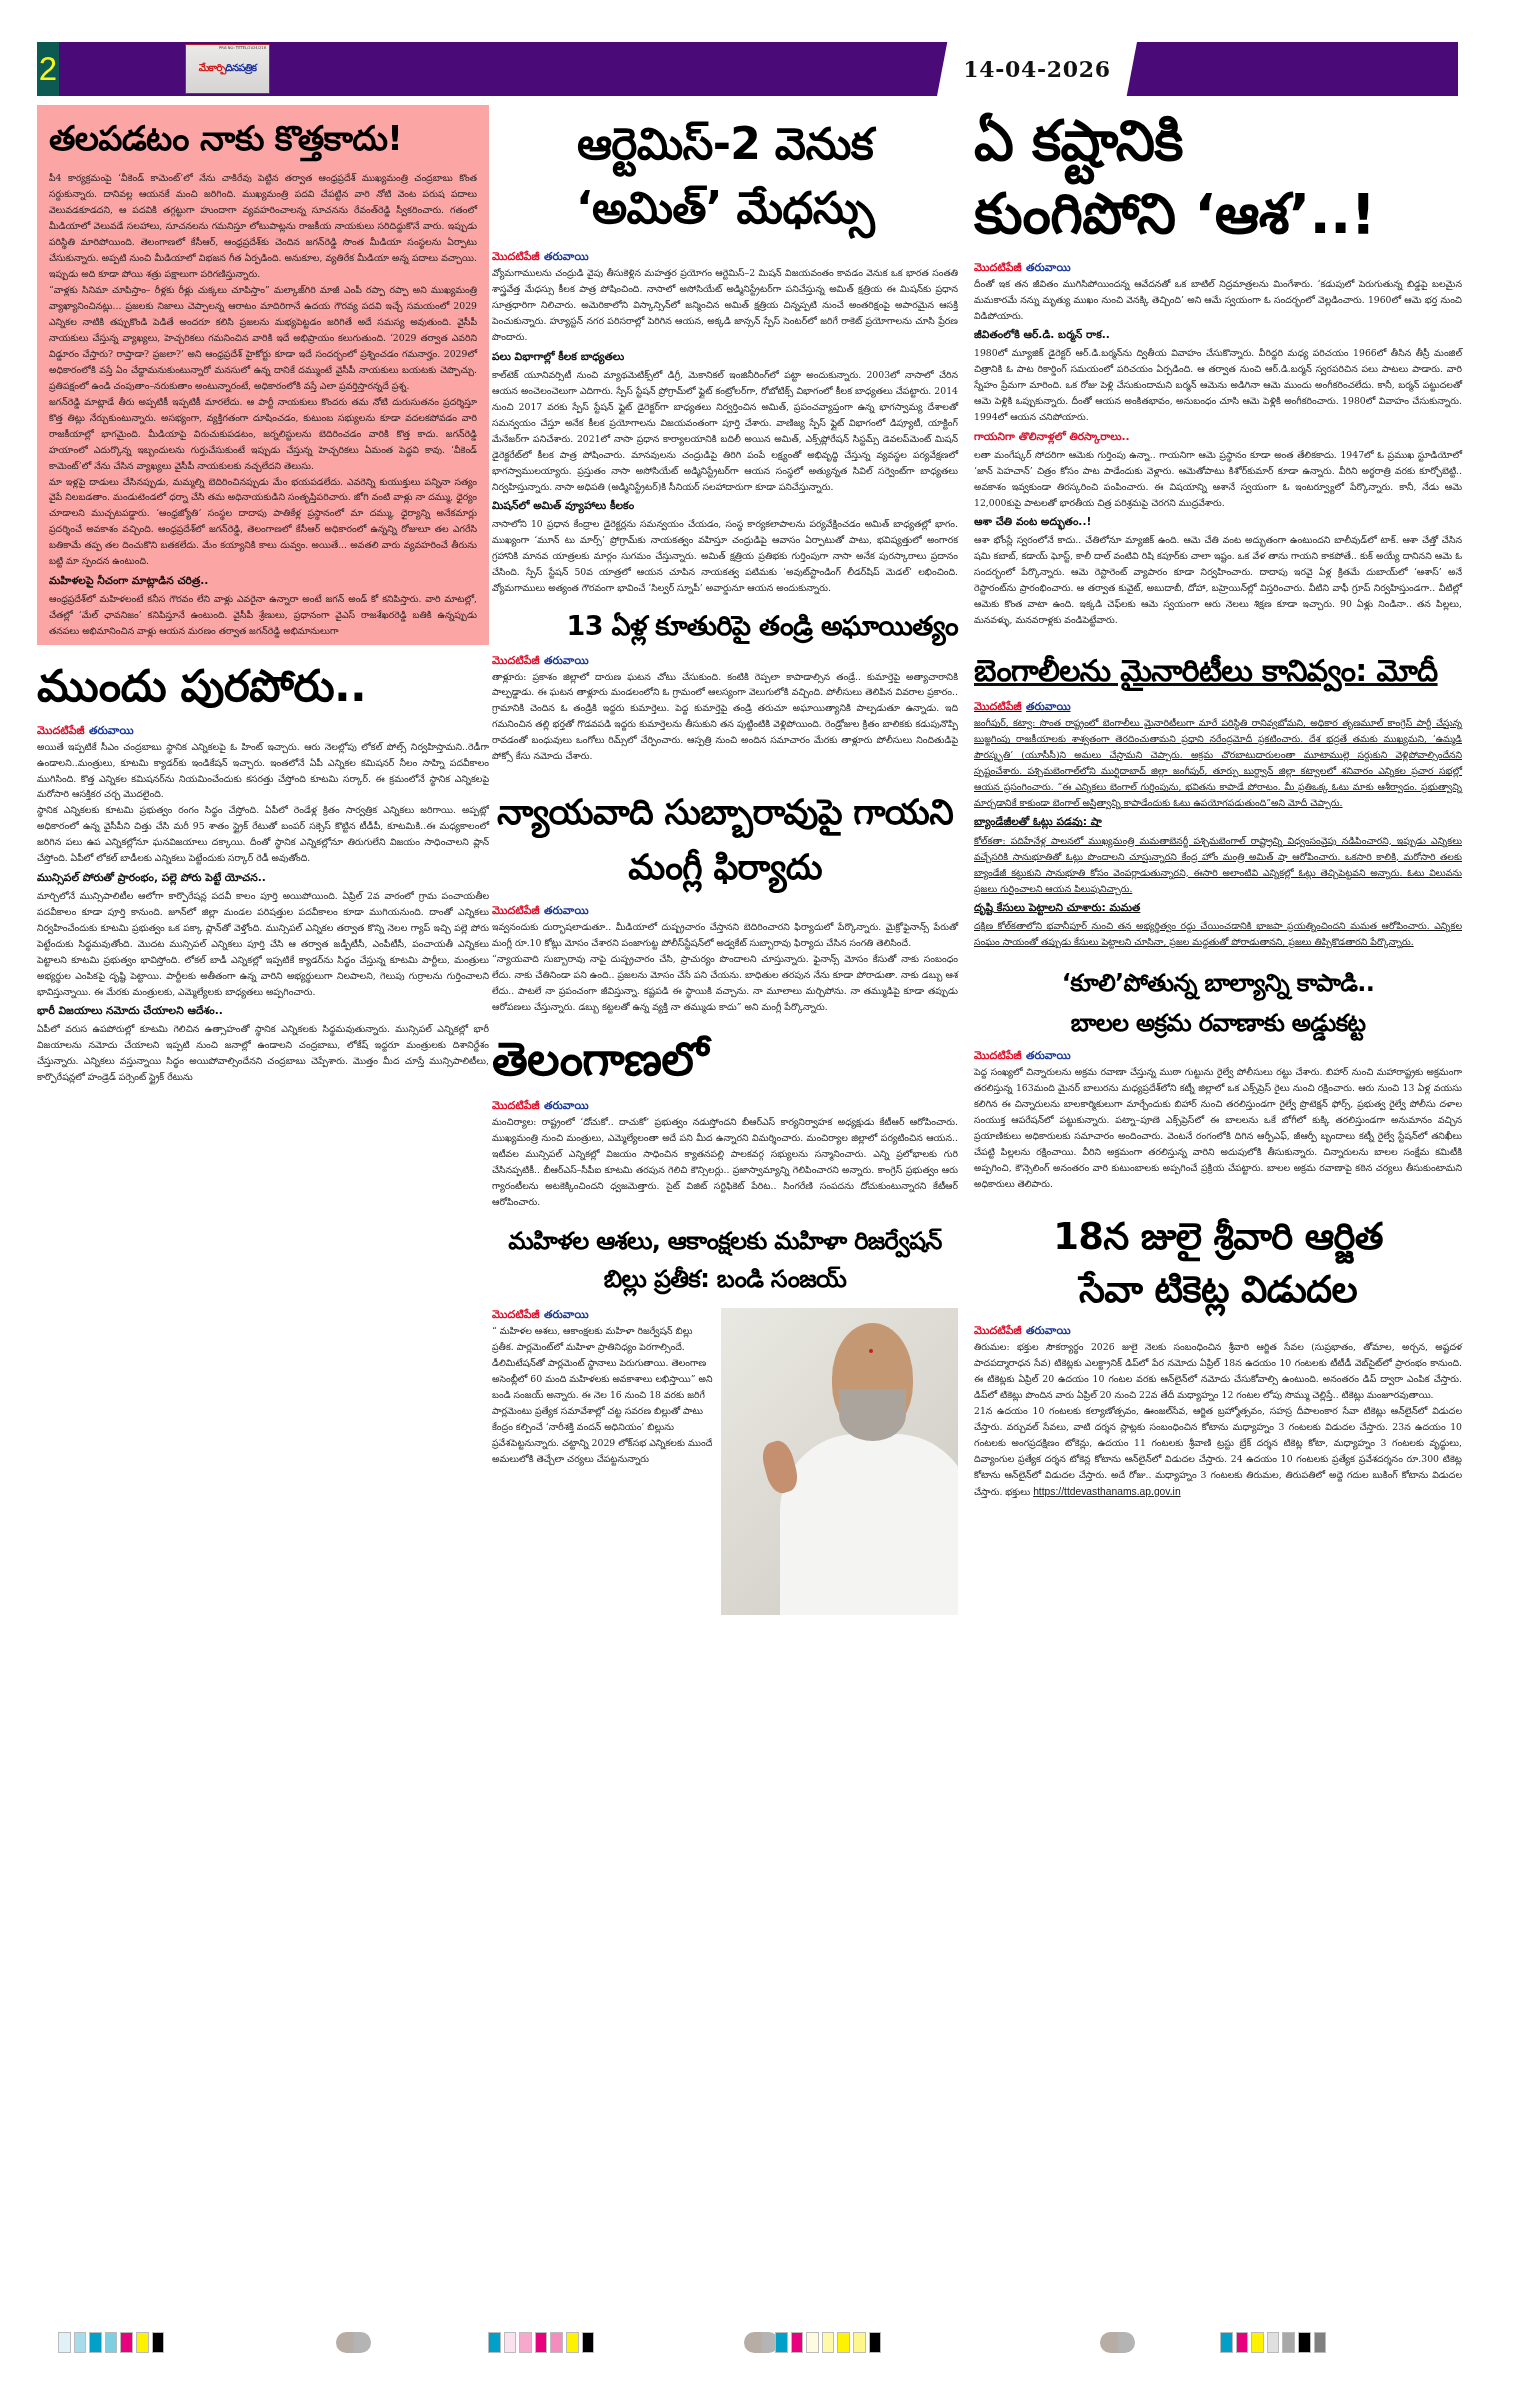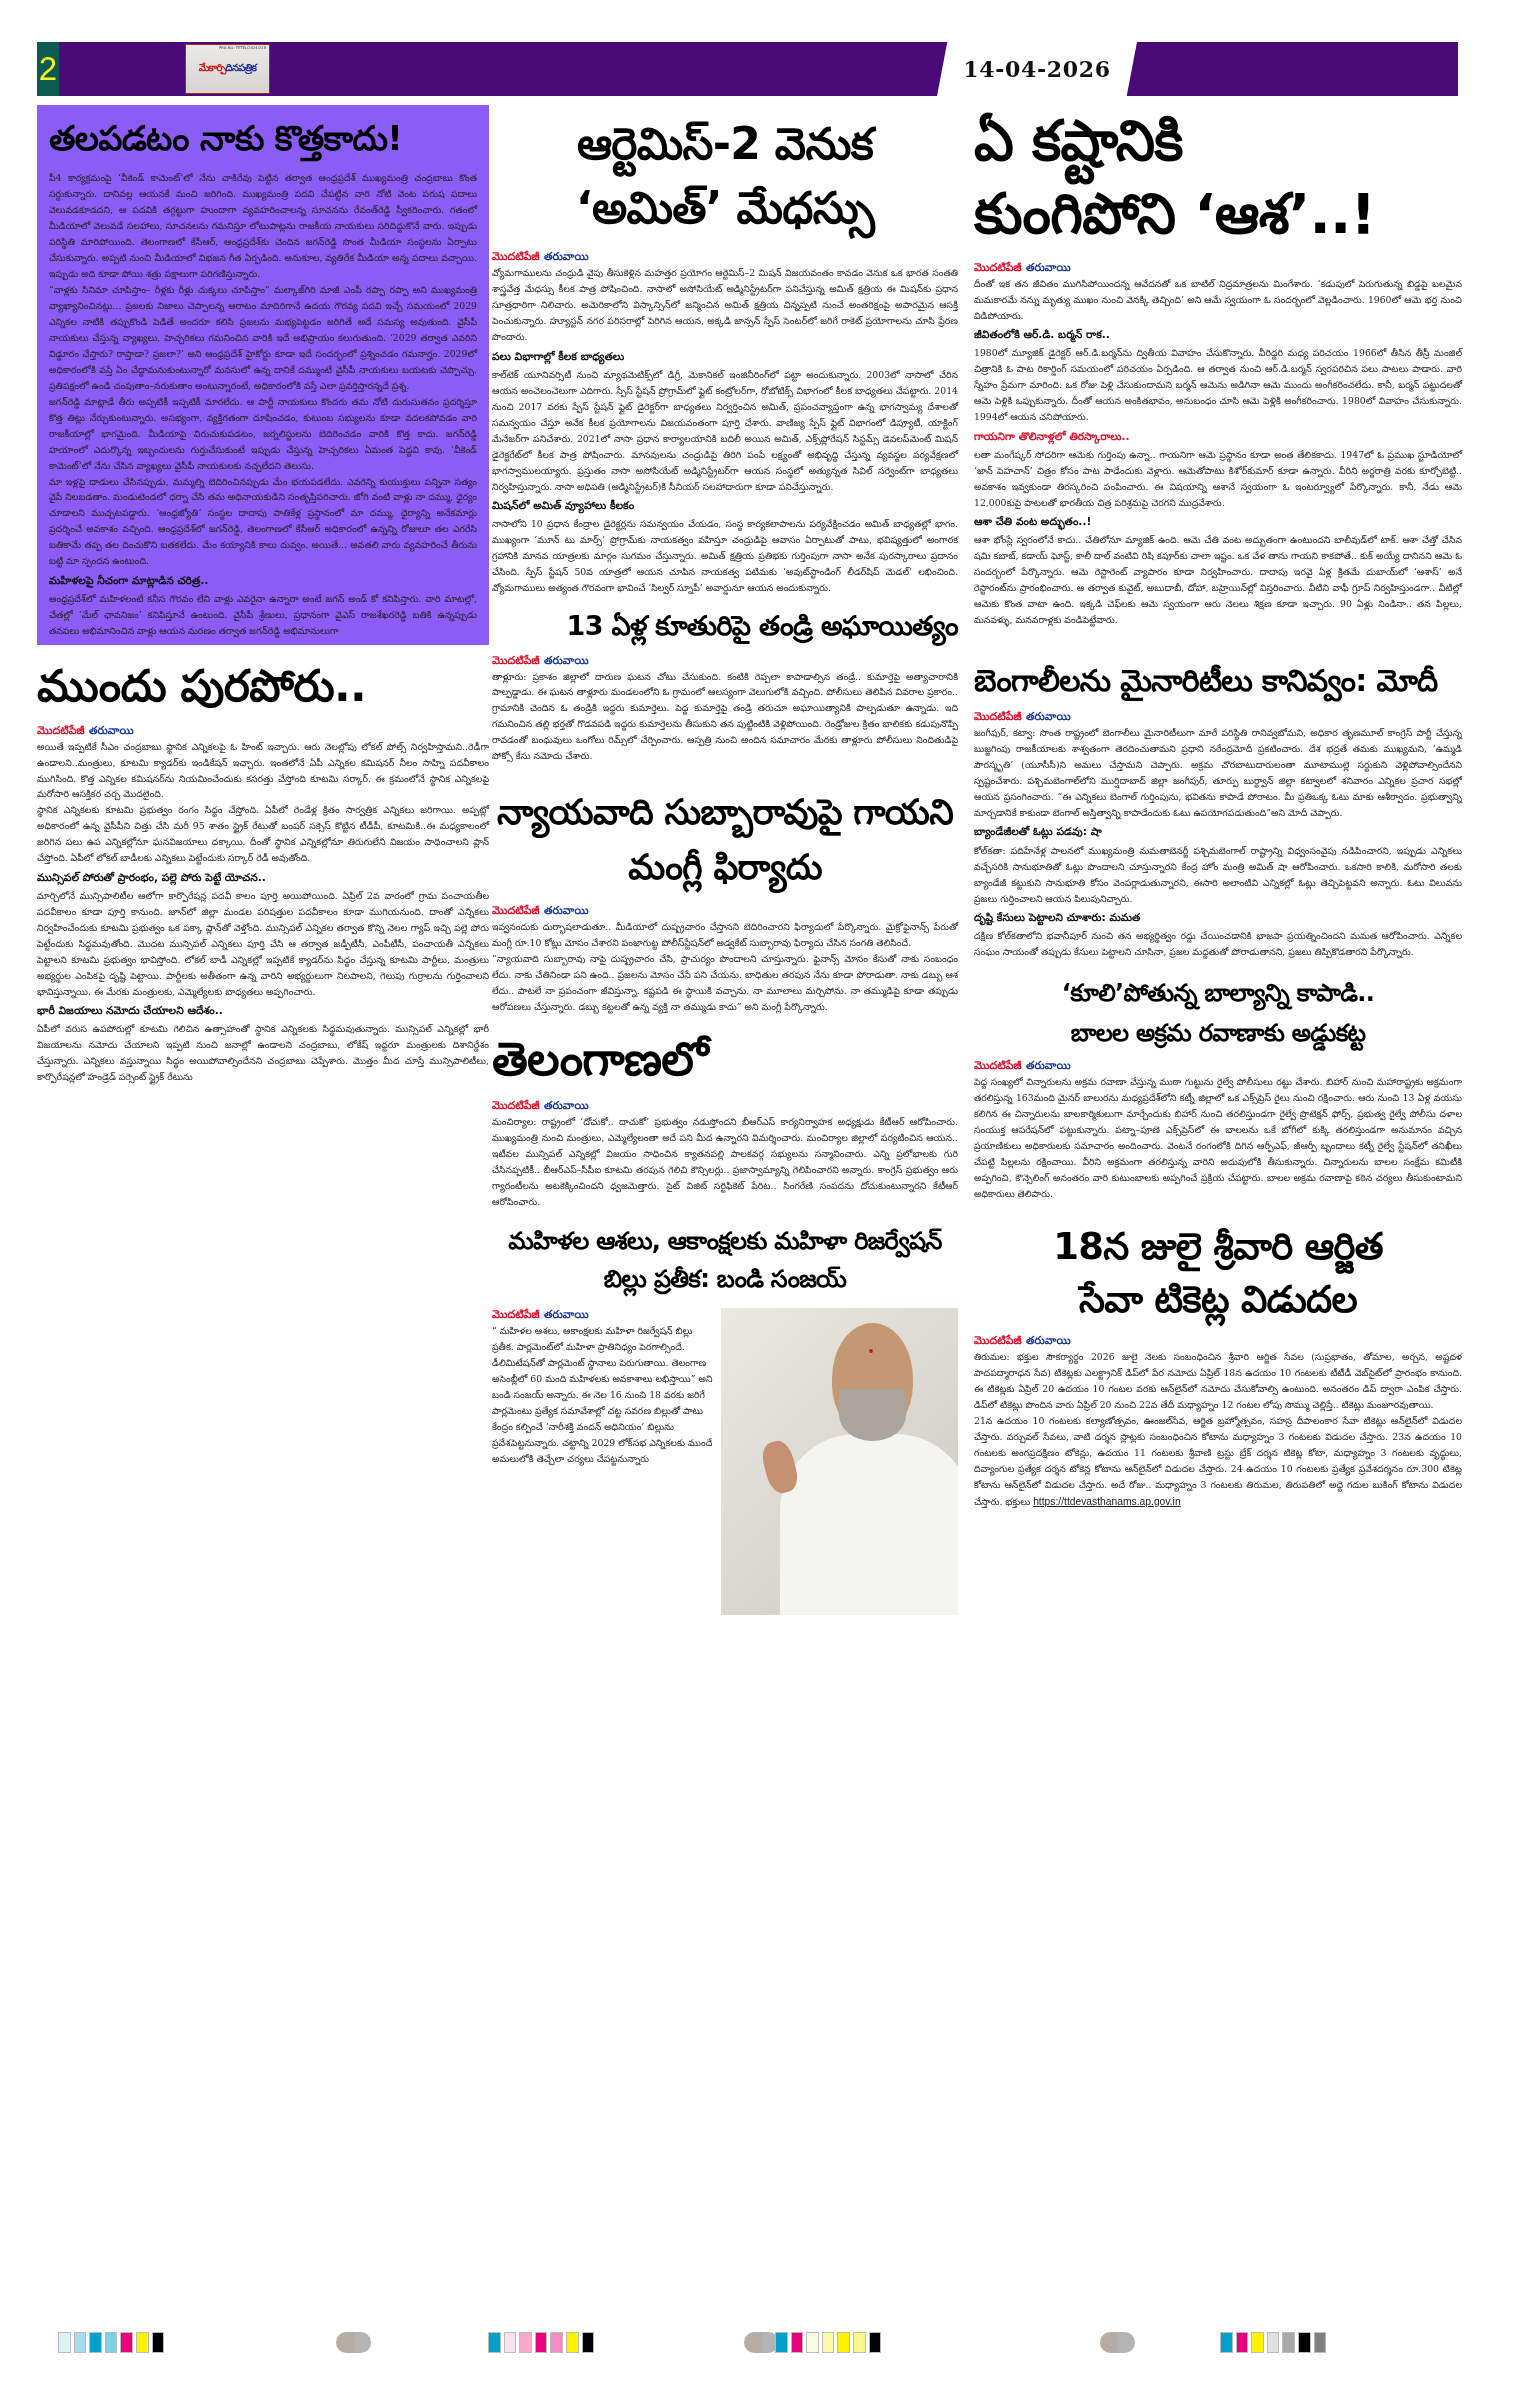--- a/index.html
+++ b/index.html
@@ -15,21 +15,21 @@
   .logo-reg { position: absolute; top: 1.5px; right: 3px; font-size: 3.7px; color: #333; }
   .date-box { position: absolute; left: 900px; top: 0; width: 200px; height: 54px; background: #fff; clip-path: polygon(10.3px 0, 100% 0, calc(100% - 10.3px) 100%, 0 100%); }
   .date-box span { display: block; text-align: center; line-height: 54px; font-family: "DejaVu Serif", serif; font-weight: bold; font-size: 22px; color: #111; letter-spacing: 0.7px; }
 
   
   .col { position: absolute; top: 105px; }
   .col-left { left: 37px; width: 452px; }
   .col-mid { left: 492px; width: 466px; }
   .col-right { left: 974px; width: 488px; }
 
-  .pinkbox { background: #8b5cf6; padding: 12px 12px 6px 12px; }
+  .pinkbox { background: #fca5a5; padding: 12px 12px 6px 12px; }
 
   .headline { font-family: "DejaVu Sans", sans-serif; font-weight: bold; color: #000; text-align: center; line-height: 1.25; letter-spacing: -0.7px; }
   .h-xl { font-size: 44px; }
   .h-lg { font-size: 37px; }
   .h-left { text-align: left; }
 
   .continued { font-family: "DejaVu Sans", sans-serif; font-weight: bold; font-size: 11px; margin-top: 10.3px; }
   .continued .c1 { color: #e0102a; }
   .continued .c2 { color: #1a3aa0; margin-left: 4.4px; }
 
@@ -155,21 +155,21 @@
     </div>
     <p class="body">దీంతో ఇక తన జీవితం ముగిసిపోయిందన్న ఆవేదనతో ఒక బాటిల్ నిద్రమాత్రలను మింగేశారు. ‘కడుపులో పెరుగుతున్న బిడ్డపై బలమైన మమకారమే నన్ను మృత్యు ముఖం నుంచి వెనక్కి తెచ్చింది’ అని ఆమే స్వయంగా ఓ సందర్భంలో వెల్లడించారు. 1960లో ఆమె భర్త నుంచి విడిపోయారు.</p>
     <h3 class="subhead">జీవితంలోకి ఆర్.డి. బర్మన్ రాక..</h3>
     <p class="body">1980లో మ్యూజిక్ డైరెక్టర్ ఆర్.డి.బర్మన్‌ను ద్వితీయ వివాహం చేసుకొన్నారు. వీరిద్దరి మధ్య పరిచయం 1966లో తీసిన తీస్రీ మంజిల్ చిత్రానికి ఓ పాట రికార్డింగ్ సమయంలో పరిచయం ఏర్పడింది. ఆ తర్వాత నుంచి ఆర్.డి.బర్మన్ స్వరపరిచిన పలు పాటలు పాడారు. వారి స్నేహం ప్రేమగా మారింది. ఒక రోజు పెళ్లి చేసుకుందామని బర్మన్ ఆమెను అడిగినా ఆమె ముందు అంగీకరించలేదు. కానీ, బర్మన్ పట్టుదలతో ఆమె పెళ్లికి ఒప్పుకున్నారు. దీంతో ఆయన అంకితభావం, అనుబంధం చూసి ఆమె పెళ్లికి అంగీకరించారు. 1980లో వివాహం చేసుకున్నారు. 1994లో ఆయన చనిపోయారు.</p>
     <h3 class="subhead red">గాయనిగా తొలినాళ్లలో తిరస్కారాలు..</h3>
     <p class="body">లతా మంగేష్కర్ సోదరిగా ఆమెకు గుర్తింపు ఉన్నా.. గాయనిగా ఆమె ప్రస్థానం కూడా అంత తేలికకాదు. 1947లో ఓ ప్రముఖ స్టూడియోలో ‘జాన్ పెహచాన్’ చిత్రం కోసం పాట పాడేందుకు వెళ్లారు. ఆమెతోపాటు కిశోర్‌కుమార్ కూడా ఉన్నారు. వీరిని అర్ధరాత్రి వరకు కూర్చోబెట్టి.. అవకాశం ఇవ్వకుండా తిరస్కరించి పంపించారు. ఈ విషయాన్ని ఆశానే స్వయంగా ఓ ఇంటర్వ్యూలో పేర్కొన్నారు. కానీ, నేడు ఆమె 12,000కుపై పాటలతో భారతీయ చిత్ర పరిశ్రమపై చెరగని ముద్రవేశారు.</p>
     <h3 class="subhead">ఆశా చేతి వంట అద్భుతం..!</h3>
     <p class="body">ఆశా భోంస్లే స్వరంలోనే కాదు.. చేతిలోనూ మ్యాజిక్ ఉంది. ఆమె చేతి వంట అద్భుతంగా ఉంటుందని బాలీవుడ్‌లో టాక్. ఆశా చేత్తో చేసిన షమి కబాబ్, కడాయ్ ఘోస్ట్, కాలీ దాల్ వంటివి రిషి కపూర్‌కు చాలా ఇష్టం. ఒక వేళ తాను గాయని కాకపోతే.. కుక్ అయ్యే దానినని ఆమె ఓ సందర్భంలో పేర్కొన్నారు. ఆమె రెస్టారెంట్ వ్యాపారం కూడా నిర్వహించారు. దాదాపు ఇరవై ఏళ్ల క్రితమే దుబాయ్‌లో ‘ఆశాస్’ అనే రెస్టారంట్‌ను ప్రారంభించారు. ఆ తర్వాత కువైట్, అబుదాబీ, దోహా, బహ్రెయిన్‌ల్లో విస్తరించారు. వీటిని వాఫీ గ్రూప్ నిర్వహిస్తుండగా.. వీటిల్లో ఆమెకు కొంత వాటా ఉంది. ఇక్కడి చెఫ్‌లకు ఆమె స్వయంగా ఆరు నెలలు శిక్షణ కూడా ఇచ్చారు. 90 ఏళ్లు నిండినా.. తన పిల్లలు, మనవళ్ళు, మనవరాళ్లకు వండిపెట్టేవారు.</p>
   </article>
 
-  <article style="margin-top:34px;">
+  <article style="margin-top:24px;text-decoration:underline;">
     <h2 class="headline h-left" style="font-size:30px;">బెంగాలీలను మైనారిటీలు కానివ్వం: మోదీ</h2>
     <div class="continued">
       <span class="c1">మొదటిపేజీ</span><span class="c2">తరువాయి</span>
     </div>
     <p class="body">జంగీపుర్, కట్వా: సొంత రాష్ట్రంలో బెంగాలీలు మైనారిటీలుగా మారే పరిస్థితి రానివ్వబోమని, అధికార తృణమూల్ కాంగ్రెస్ పార్టీ చేస్తున్న బుజ్జగింపు రాజకీయాలకు శాశ్వతంగా తెరదించుతామని ప్రధాని నరేంద్రమోదీ ప్రకటించారు. దేశ భద్రతే తమకు ముఖ్యమని, ‘ఉమ్మడి పౌరస్మృతి’ (యూసీసీ)ని అమలు చేస్తామని చెప్పారు. అక్రమ చొరబాటుదారులంతా మూటాముల్లె సర్దుకుని వెళ్లిపోవాల్సిందేనని స్పష్టంచేశారు. పశ్చిమబెంగాల్‌లోని ముర్షిదాబాద్ జిల్లా జంగీపుర్, తూర్పు బుర్ద్వాన్ జిల్లా కట్వాలలో శనివారం ఎన్నికల ప్రచార సభల్లో ఆయన ప్రసంగించారు. “ఈ ఎన్నికలు బెంగాల్ గుర్తింపును, భవితను కాపాడే పోరాటం. మీ ప్రతిఒక్క ఓటు మాకు ఆశీర్వాదం. ప్రభుత్వాన్ని మార్చడానికే కాకుండా బెంగాల్ అస్తిత్వాన్ని కాపాడేందుకు ఓటు ఉపయోగపడుతుంది”అని మోదీ చెప్పారు.</p>
     <h3 class="subhead">బ్యాండేజీలతో ఓట్లు పడవు: షా</h3>
     <p class="body">కోల్‌కతా: పదిహేనేళ్ల పాలనలో ముఖ్యమంత్రి మమతాబెనర్జీ పశ్చిమబెంగాల్ రాష్ట్రాన్ని విధ్వంసంవైపు నడిపించారని, ఇప్పుడు ఎన్నికలు వచ్చేసరికి సానుభూతితో ఓట్లు పొందాలని చూస్తున్నారని కేంద్ర హోం మంత్రి అమిత్ షా ఆరోపించారు. ఒకసారి కాలికి, మరోసారి తలకు బ్యాండేజీ కట్టుకుని సానుభూతి కోసం వెంపర్లాడుతున్నారని, ఈసారి అలాంటివి ఎన్నికల్లో ఓట్లు తెచ్చిపెట్టవని అన్నారు. ఓటు విలువను ప్రజలు గుర్తించాలని ఆయన పిలుపునిచ్చారు.</p>
     <h3 class="subhead">దృష్టి కేసులు పెట్టాలని చూశారు: మమత</h3>
     <p class="body">దక్షిణ కోల్‌కతాలోని భవానీపూర్ నుంచి తన అభ్యర్థిత్వం రద్దు చేయించడానికి భాజపా ప్రయత్నించిందని మమత ఆరోపించారు. ఎన్నికల సంఘం సాయంతో తప్పుడు కేసులు పెట్టాలని చూసినా, ప్రజల మద్దతుతో పోరాడుతానని, ప్రజలు తిప్పికొడతారని పేర్కొన్నారు.</p>
   </article>

